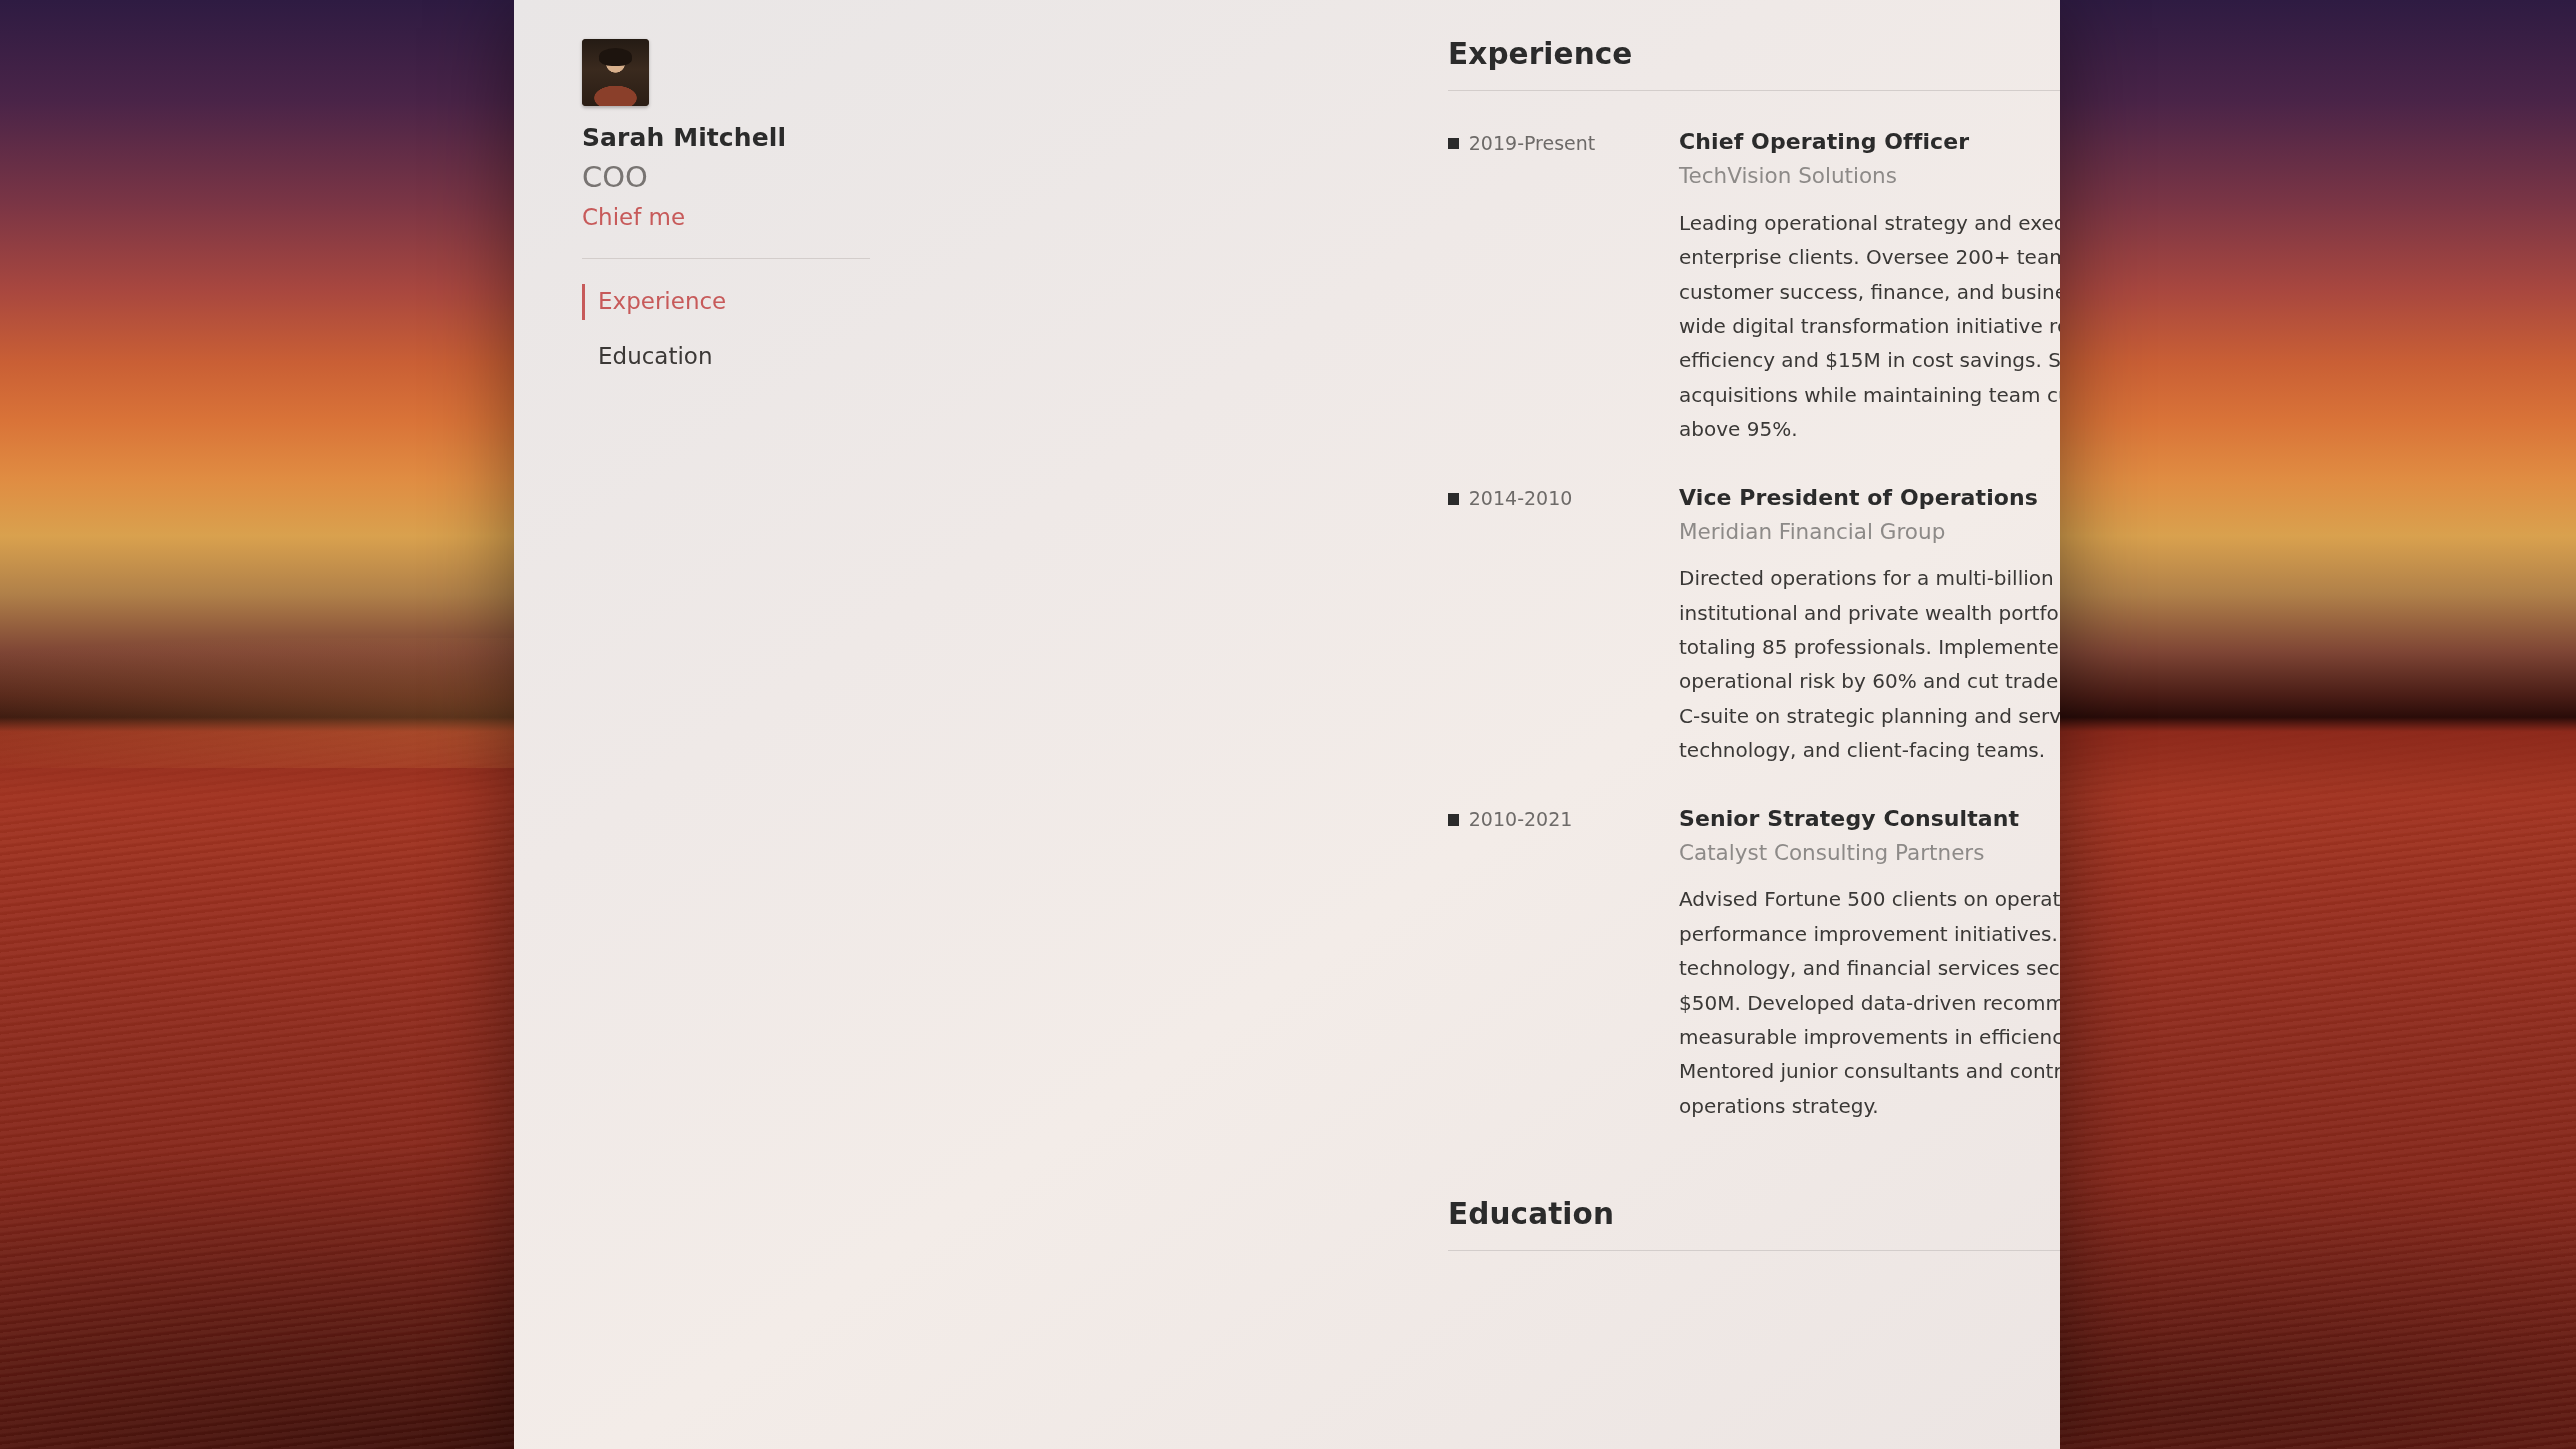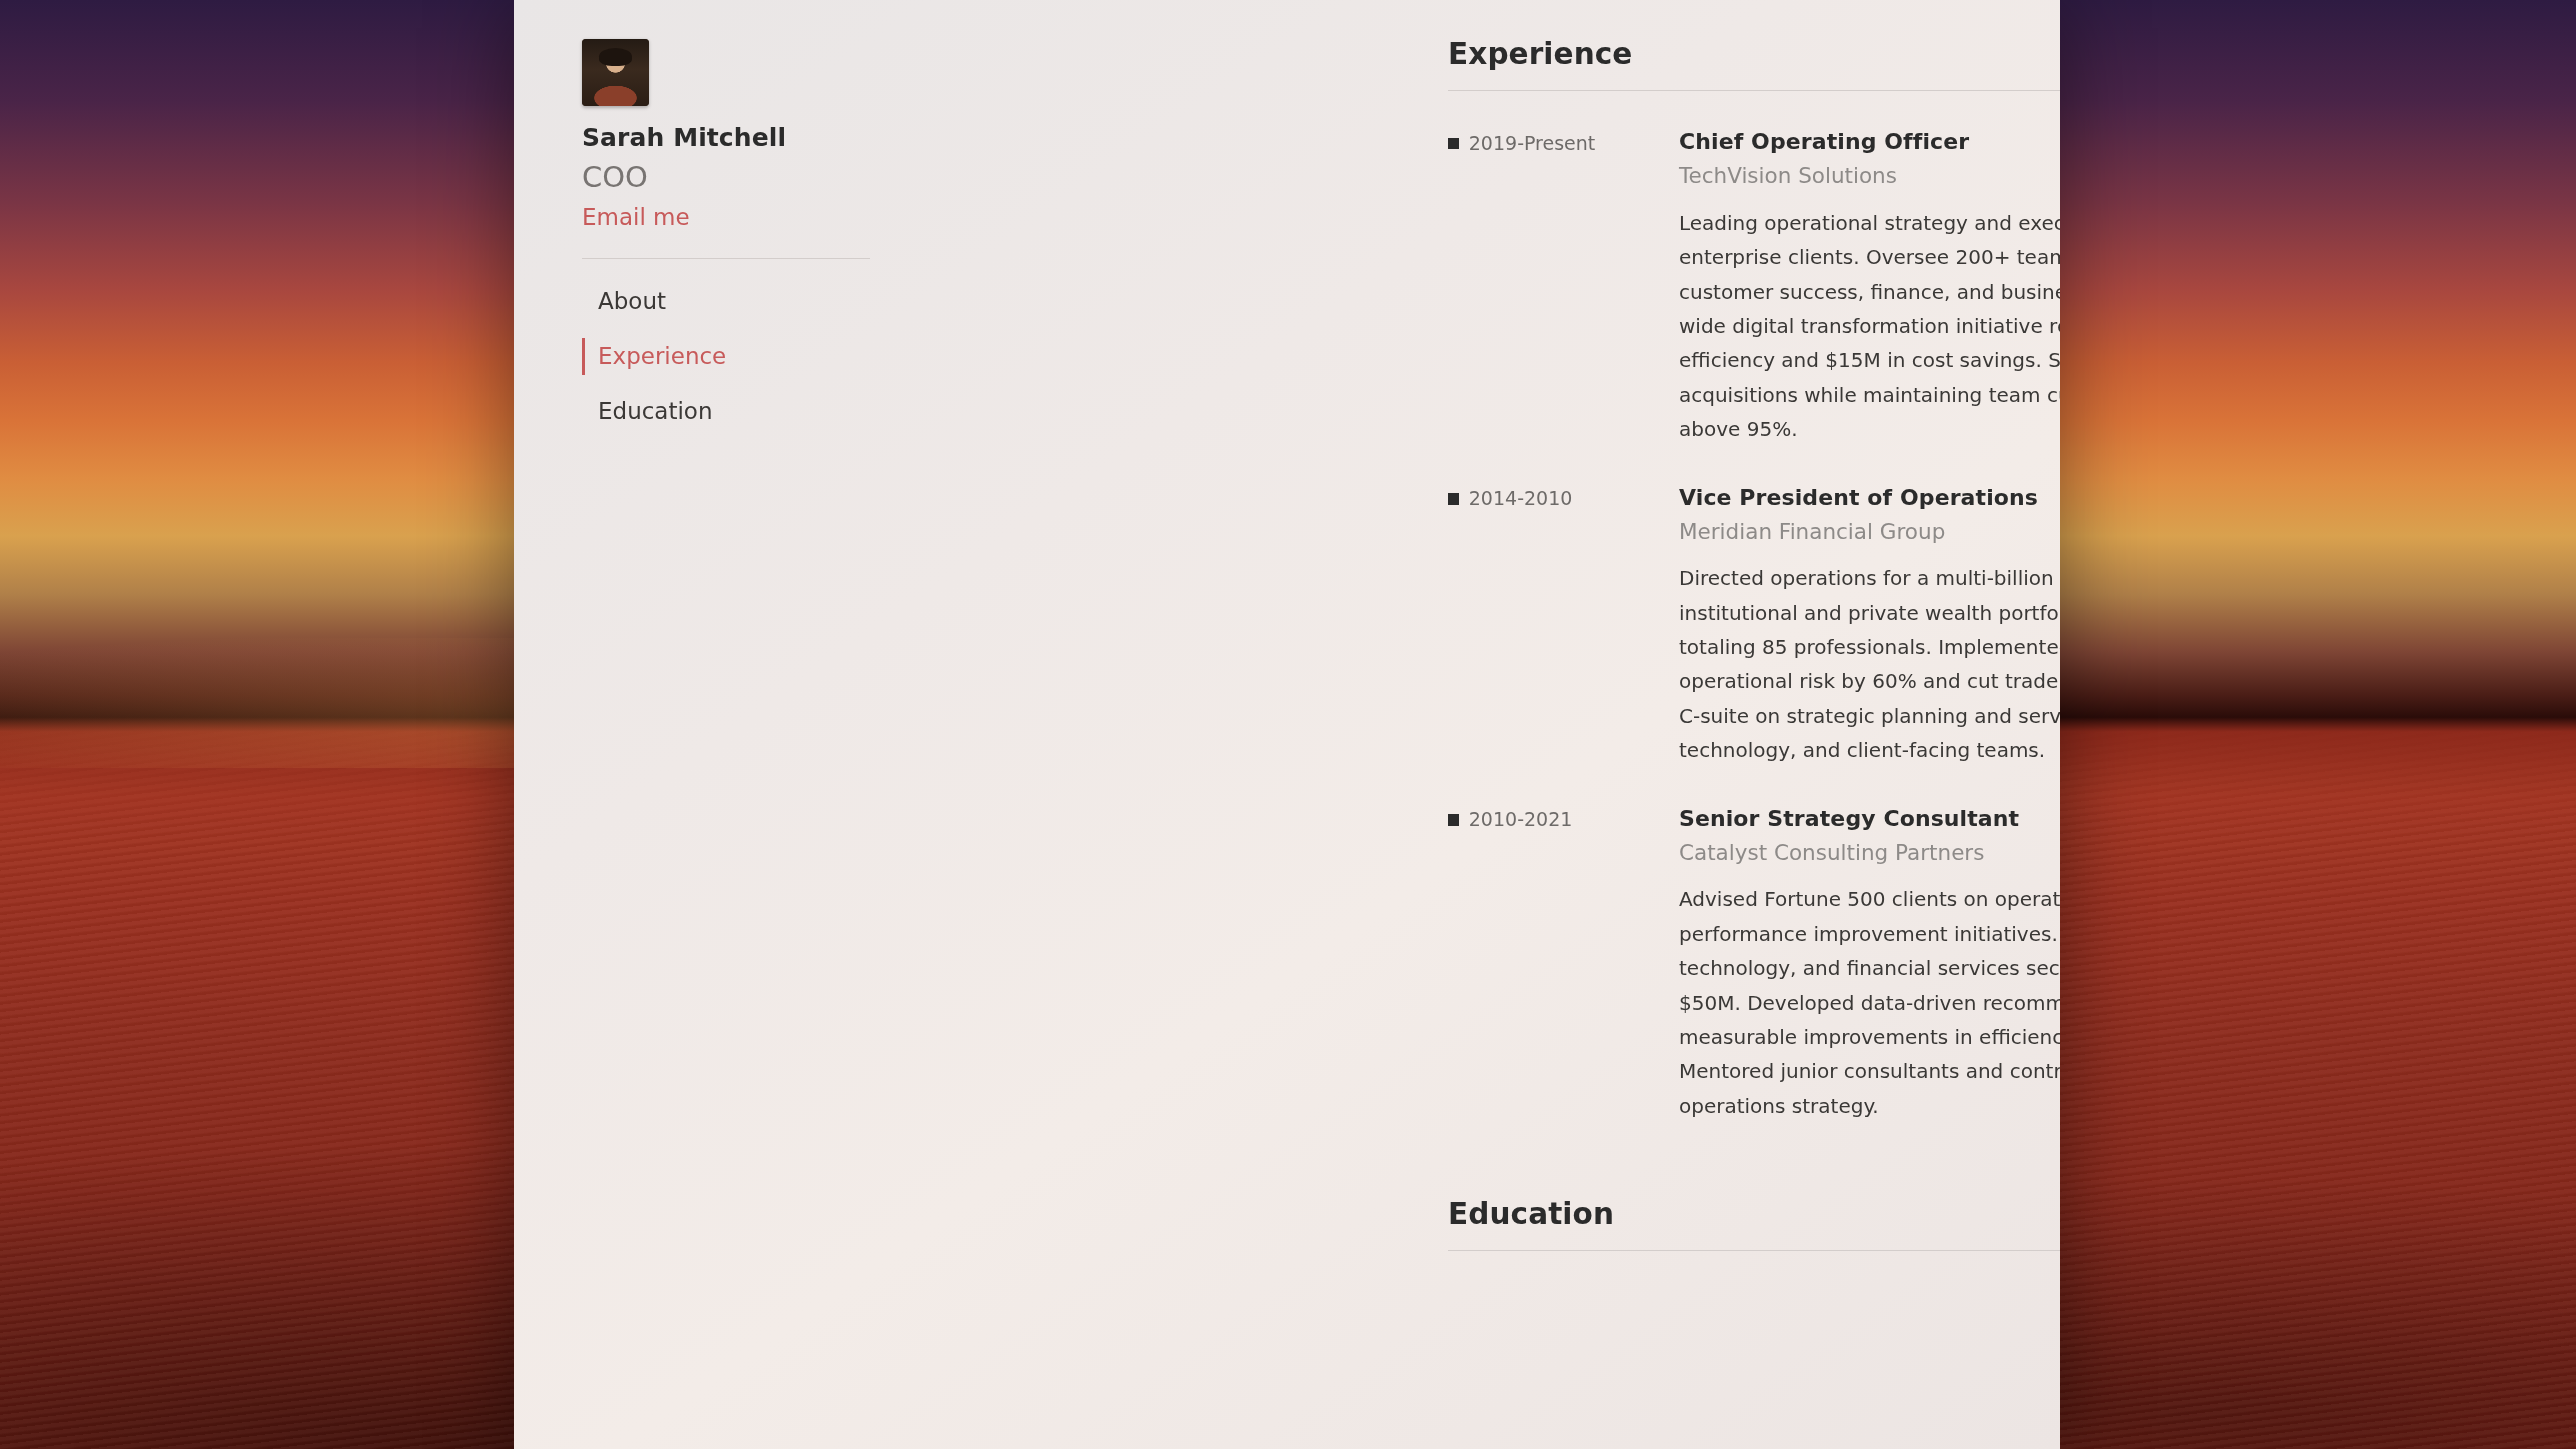--- a/index.html
+++ b/index.html
@@ -233,24 +233,23 @@
 <div class="card">
   <div class="card-inner">
 
     <div class="sidebar">
       <div class="avatar">
         <div class="ph"></div>
         <div class="hair"></div>
       </div>
       <div class="name">Sarah Mitchell</div>
       <div class="role">COO</div>
-      <a class="email-link" href="#">Email me</a>
+      <a class="email-link" href="#">Chief me</a>
 
       <div class="nav">
-        <div class="nav-item">About</div>
         <div class="nav-item active">Experience</div>
         <div class="nav-item">Education</div>
       </div>
     </div>
 
     <div class="content">
       <div class="section-title">Experience</div>
       <div class="section-rule"></div>
 
       <div class="entry">

